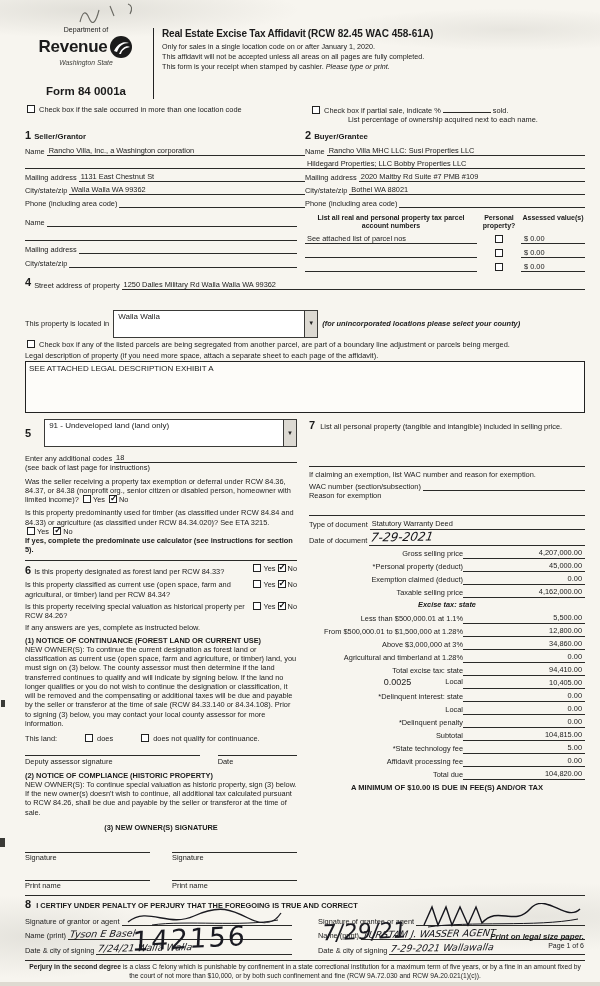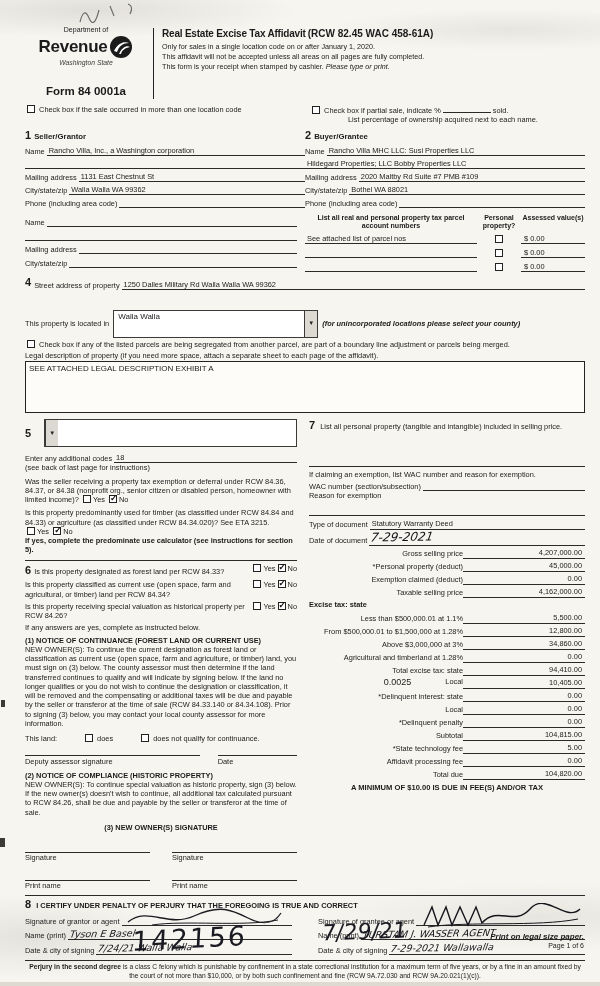--- a/index.html
+++ b/index.html
@@ -91,21 +91,21 @@
   .c3title { text-align:center; font-weight:bold; margin-top:6px; }
   .owner-sigs { display:flex; gap:22px; }
   .owner-sigs .oc { flex:1; }
   .owner-sigs .sl { border-bottom:1px solid #2a2a28; height:13px; }
 
   
   .trow { display:flex; align-items:flex-end; height:13px; font-size:7.4px; }
   .tlabel { flex:1; text-align:right; white-space:nowrap; }
   .tline { width:36px; border-bottom:1px solid #2a2a28; }
   .tval { width:86px; border-bottom:1px solid #2a2a28; text-align:right; padding-right:3px; }
-  .theading { text-align:left; font-weight:bold; height:13px; padding-top:2px; }
+  .theading { text-align:center; font-weight:bold; height:13px; padding-top:2px;font-style:italic; }
   .split { display:flex; justify-content:flex-end; gap:34px; }
   .split .rate { font-size:9px; }
   .minnote { text-align:center; font-weight:bold; font-size:7.6px; margin-top:3px; line-height:1.3; }
   .drow { display:flex; align-items:flex-end; height:14px; }
 
   
   .s8 { border-top:1px solid #2a2a28; margin-top:4px; padding-top:2px; }
   .s8cols { display:flex; gap:26px; }
   .s8c { flex:1; }
   .srow { display:flex; align-items:flex-end; height:14.5px; position:relative; }
@@ -292,20 +292,21 @@
       <div style="margin-top:2px">Legal description of property (if you need more space, attach a separate sheet to each page of the affidavit).</div>
       <div class="legalbox"><span>SEE ATTACHED LEGAL DESCRIPTION EXHIBIT A</span></div>
     </div>
 
     <div class="mid">
 
       <div class="mleft">
         <div class="row" style="align-items:center">
           <span class="secnum">5</span>
           <span class="dd" style="flex:1;margin-left:10px">
+            <span class="txt">91 - Undeveloped land (land only)</span>
             <span class="btn"></span>
           </span>
         </div>
         <div class="row" style="margin-top:4px;height:12px">
           <span class="lbl">Enter any additional codes</span>
           <span class="line"><span>18</span></span>
         </div>
         <div>(see back of last page for instructions)</div>
         <div class="q">
           <span>Was the seller receiving a property tax exemption or deferral under RCW 84.36, 84.37, or 84.38 (nonprofit org., senior citizen or disabled person, homeowner with limited income)?</span>

